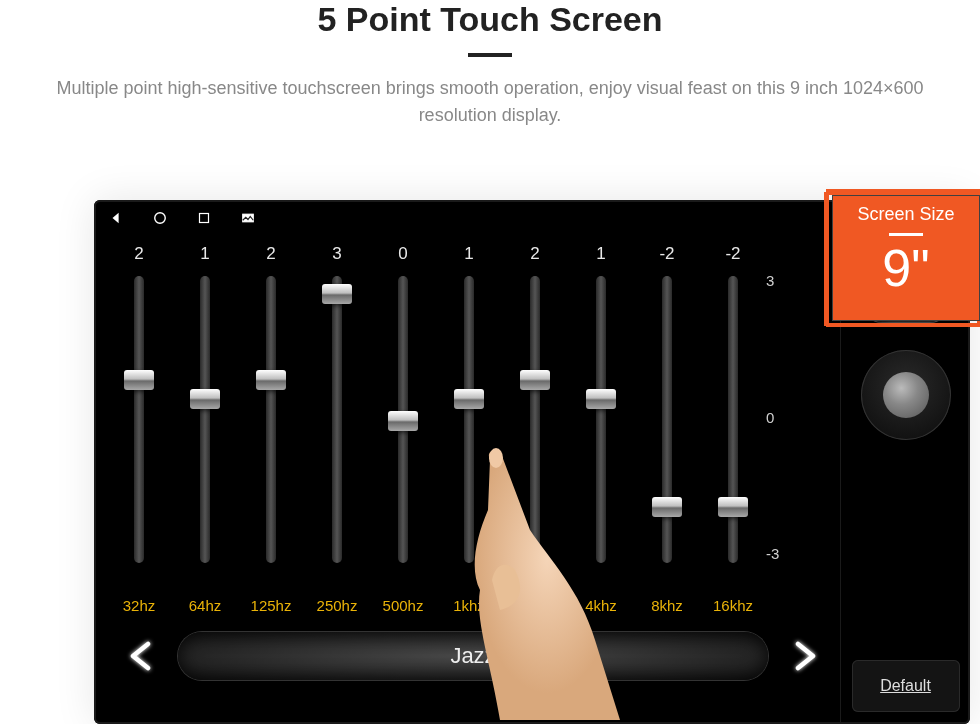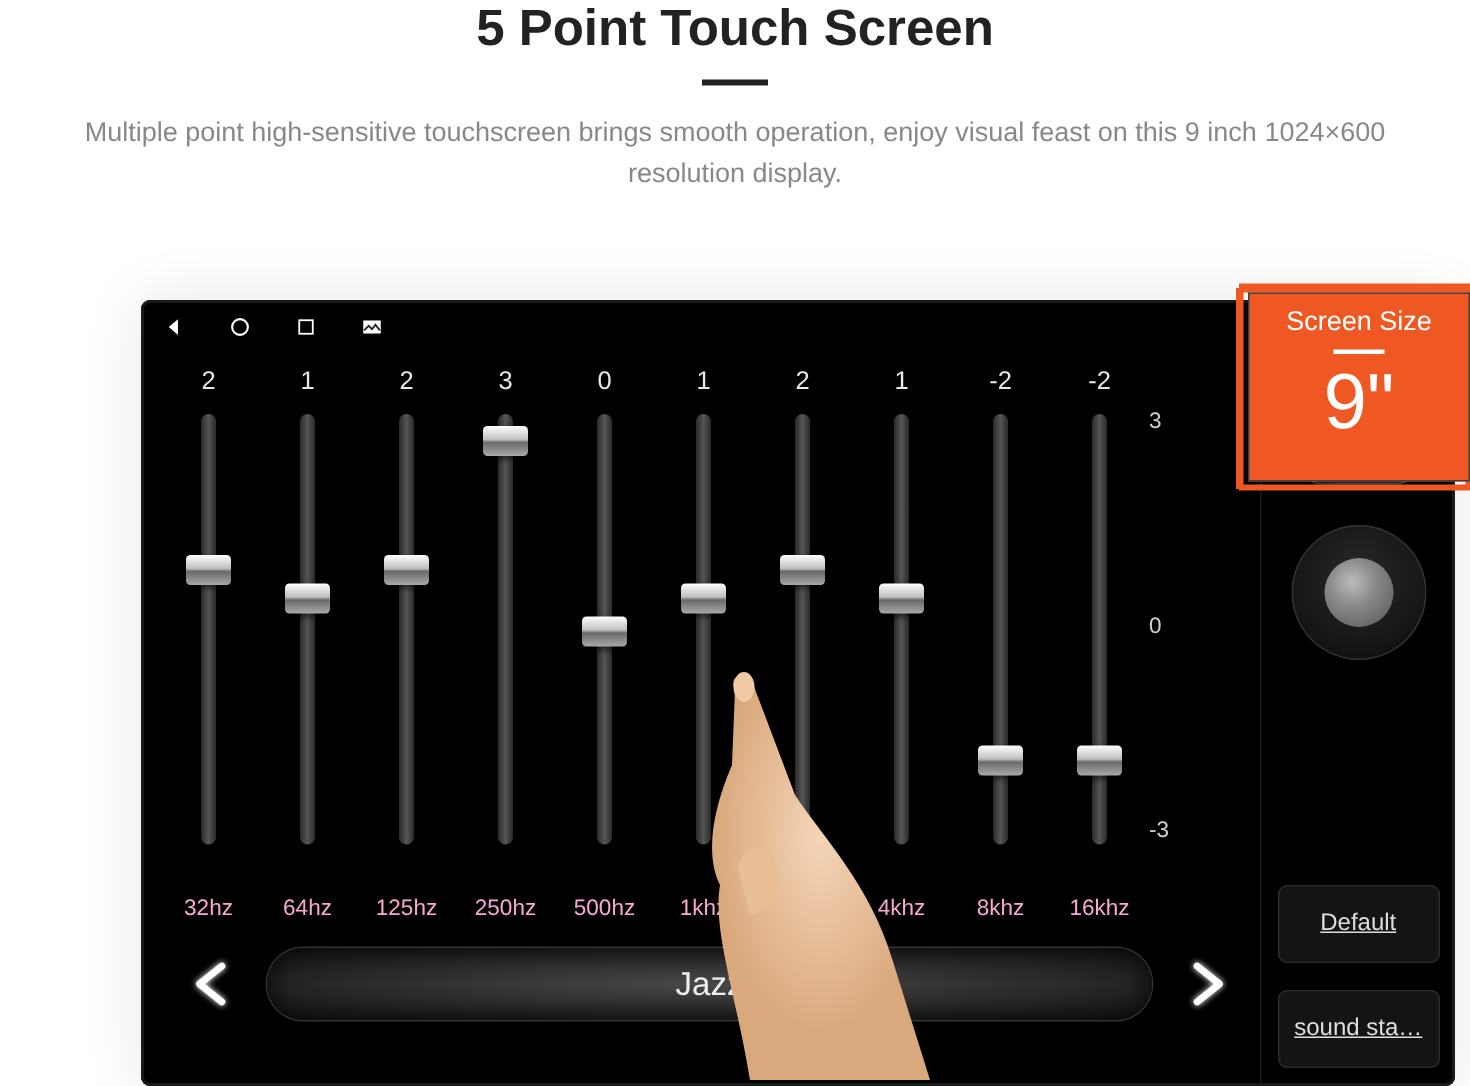--- a/index.html
+++ b/index.html
@@ -91,21 +91,21 @@
   position: absolute;
   left: 50%;
   transform: translateX(-50%);
   width: 30px;
   height: 20px;
   background: linear-gradient(to bottom, #fff, #bfbfbf 45%, #6a6a6a 55%, #a8a8a8);
   border-radius: 3px;
   box-shadow: 0 2px 4px rgba(0,0,0,0.6);
 }
 .slider-freq {
-  color: #f9a8d4;
+  color: #eab308;
   font-size: 15px;
   margin-top: 34px;
 }
 .scale-col {
   width: 40px;
   display:flex;
   flex-direction:column;
   align-items:flex-start;
   padding-top: 28px;
 }
@@ -377,21 +377,20 @@
 
     <div class="side-panel">
       <div class="toggle">
         <div class="toggle-thumb"></div>
       </div>
       <div class="round-btn">
         <div class="round-inner"></div>
       </div>
       <div style="flex:1"></div>
       <div class="side-btn">Default</div>
-      <div class="side-btn">sound sta…</div>
     </div>
   </div>
 </div>
 
 <div class="badge-outer"></div>
 <div class="screen-size-badge">
   <div class="badge-title">Screen Size</div>
   <div class="badge-div"></div>
   <div class="badge-val">9"</div>
 </div>

